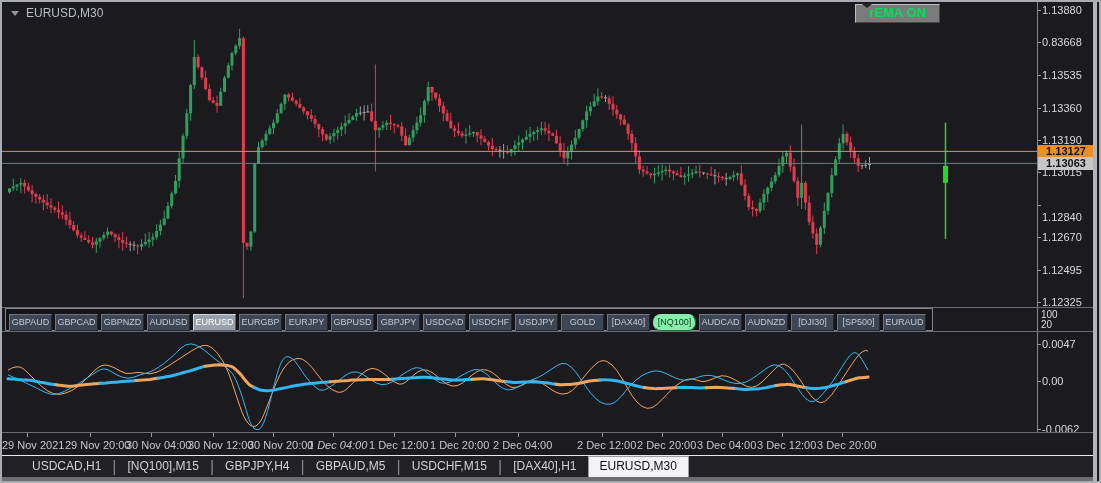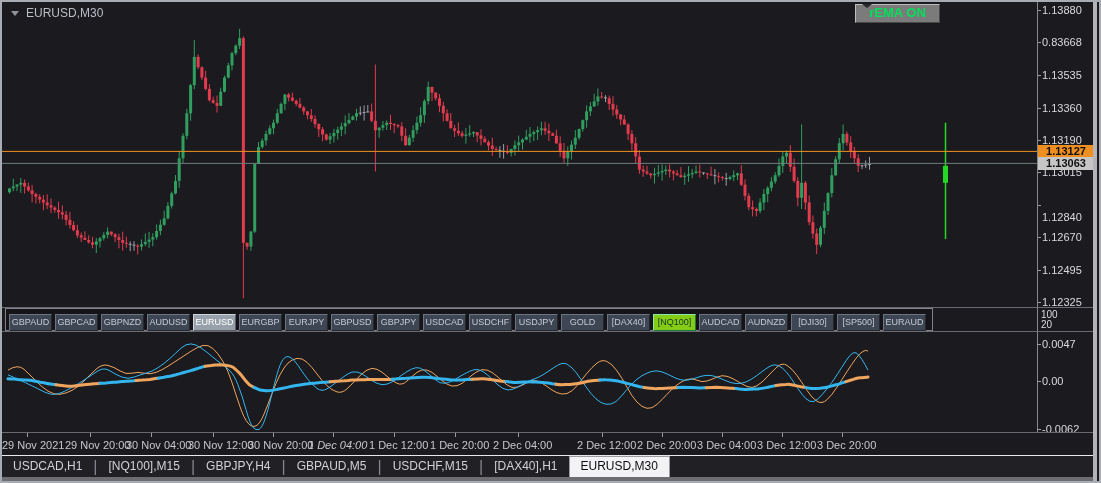--- a/index.html
+++ b/index.html
@@ -17,29 +17,29 @@
   #axis-vline{position:absolute;left:1037px;top:2px;width:1px;height:431px;background:#87878f;}
   .hsep{position:absolute;left:2px;width:1095px;height:1px;background:#6a6a72;}
   .pa-label{position:absolute;left:1042px;width:52px;color:#dadade;font-size:11px;line-height:12px;}
   .pa-tick{position:absolute;left:1037px;width:4px;height:1px;background:#9a9aa0;}
   .pa-hl{position:absolute;left:1038px;width:56px;height:13px;font-size:11px;font-weight:bold;color:#101010;text-align:center;line-height:13px;}
   #symbol-box{position:absolute;left:5px;top:308px;width:928px;height:23px;border:1px solid #82828c;background:#151519;padding:2px 0 0 3px;white-space:nowrap;}
   .sym{display:inline-block;width:43px;height:17px;margin-right:3px;background:#3d4652;
        border:1px solid;border-color:#6a7484 #23282f #23282f #6a7484;color:#c2cad6;
        font-size:9px;text-align:center;line-height:15px;cursor:default;}
   .sym.active{background:#98a1ab;color:#ffffff;border-color:#d0d5da #596068 #596068 #d0d5da;}
-  .sym.green{background:#84cc16;color:#10381f;border-color:#8ae7ab #1d7a3f #1d7a3f #8ae7ab;}
+  .sym.green{background:#86efac;color:#10381f;border-color:#8ae7ab #1d7a3f #1d7a3f #8ae7ab;border-radius:8px;}
   #scale-vals{position:absolute;left:1041px;top:310px;color:#dcdce0;font-size:10px;line-height:10px;}
   #ind-label{position:absolute;left:13px;top:337px;color:#c6c6cc;font-size:11px;}
   .ia-label{position:absolute;left:1042px;width:52px;color:#dadade;font-size:11px;line-height:12px;}
   .ia-tick{position:absolute;left:1037px;width:4px;height:1px;background:#9a9aa0;}
   .t-label{position:absolute;top:439px;color:#c6c6cc;font-size:11px;white-space:nowrap;}
   .t-tick{position:absolute;top:433px;width:1px;height:4px;background:#9a9aa0;}
   #tab-line{position:absolute;left:2px;top:455px;width:1095px;height:1px;background:#e9e9ec;}
-  #tab-bar{position:absolute;left:2px;top:456px;width:1095px;height:21px;background:#212125;display:flex;align-items:stretch;padding-left:0;}
+  #tab-bar{position:absolute;left:2px;top:456px;width:1095px;height:21px;background:#212125;display:flex;align-items:stretch;padding-left:19px;}
   .tab{color:#d2d2d6;font-size:12px;line-height:21px;padding:0 11px;cursor:default;}
   .tab.active{background:#f3f3f5;color:#0e0e12;border:1px solid #9a9aa0;border-bottom:none;line-height:19px;}
   .tab-sep{color:#84848c;line-height:21px;}
   #bot-strip{position:absolute;left:2px;top:477px;width:1095px;height:4px;background:#6d6d72;}
   svg{position:absolute;}
 </style>
 </head>
 <body>
 
 <div id="win">

